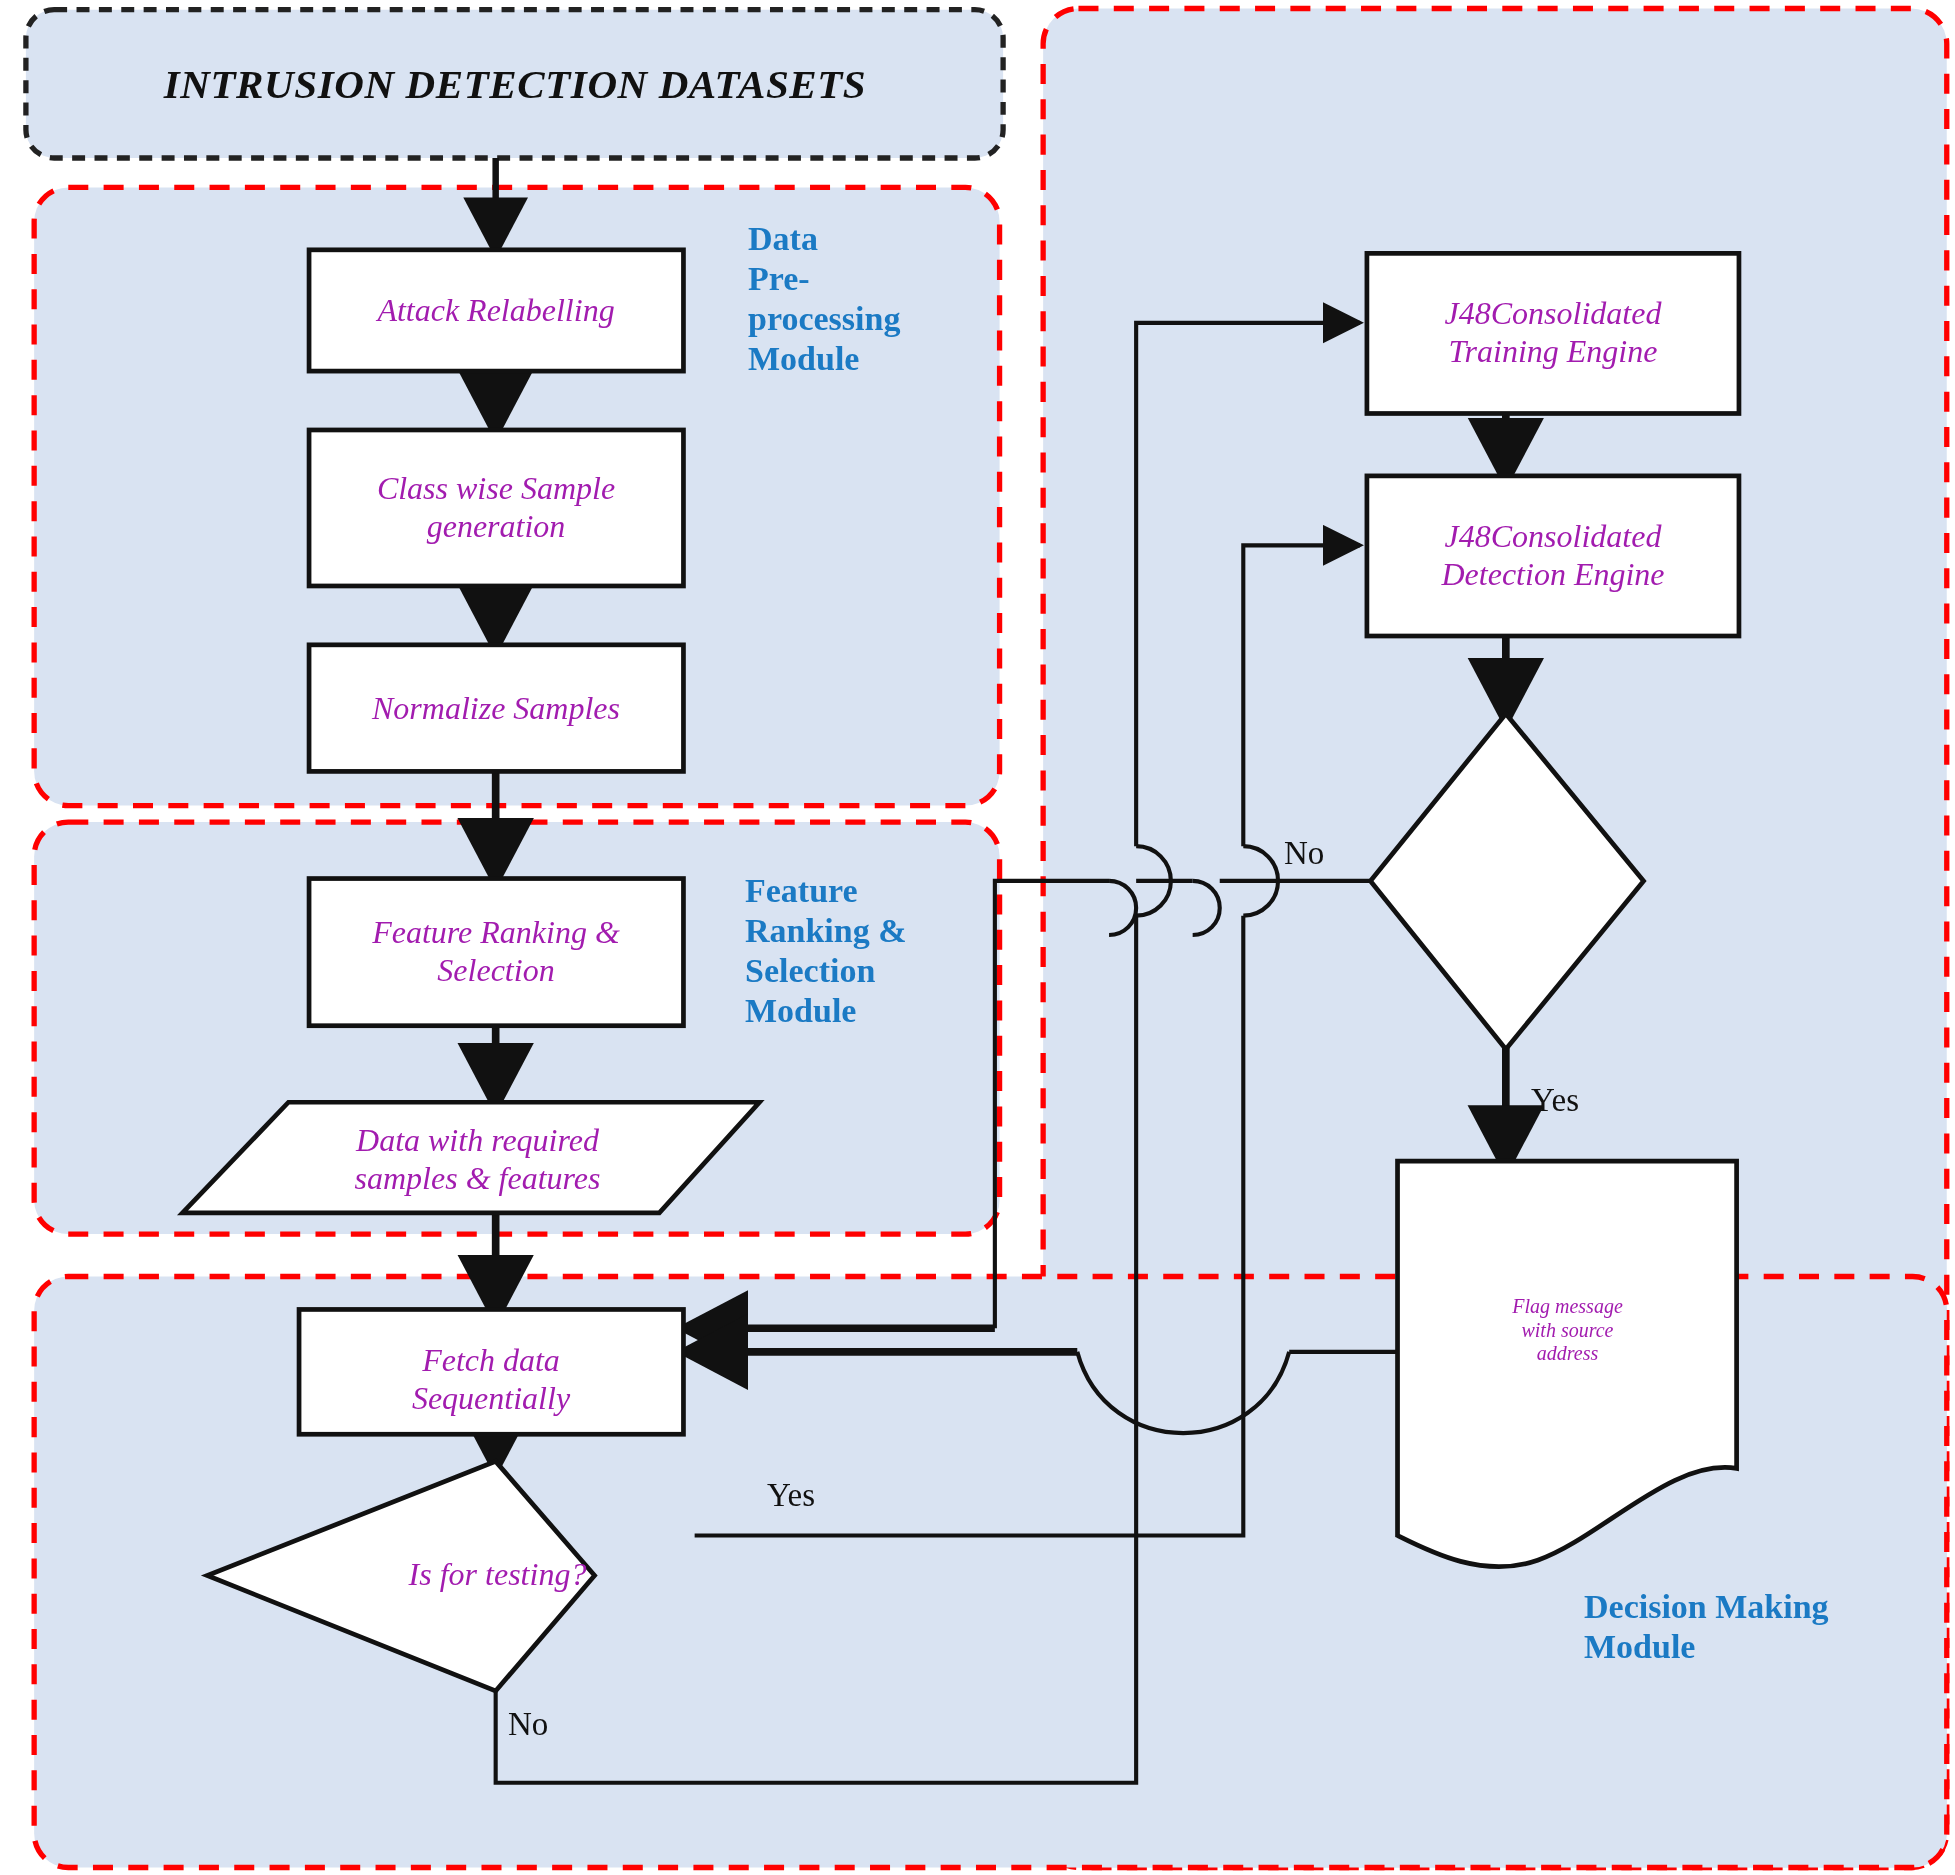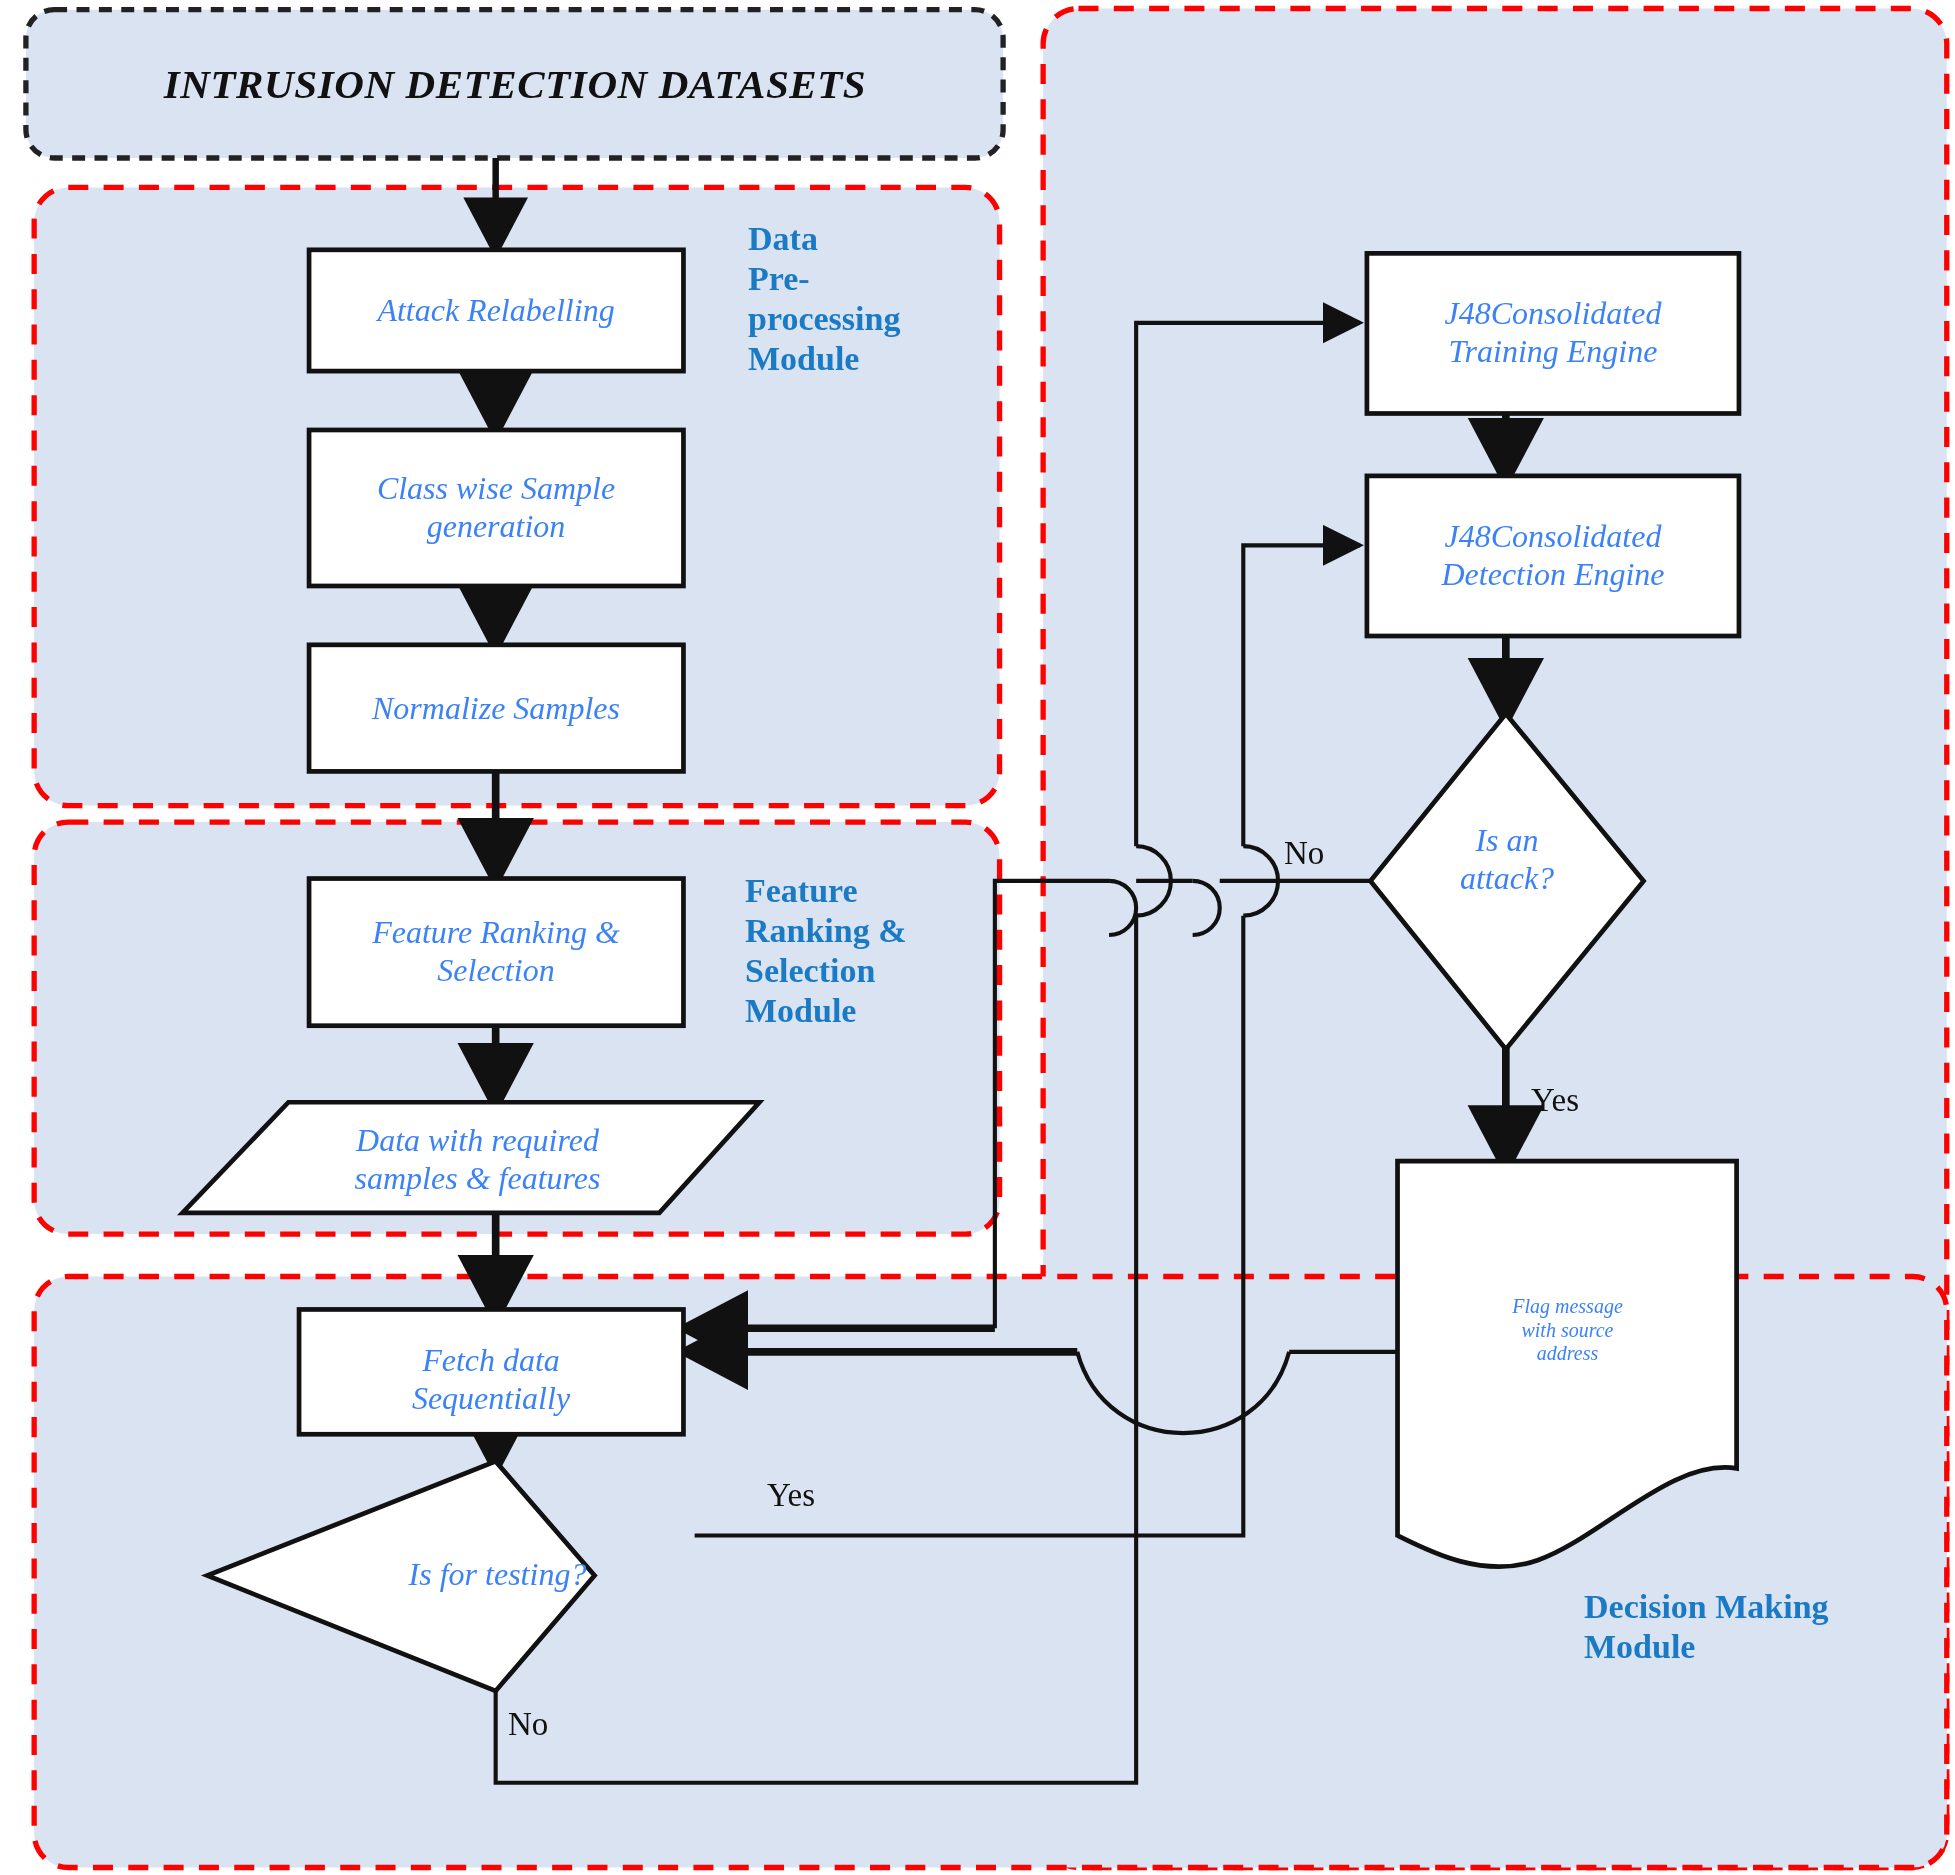--- a/index.html
+++ b/index.html
@@ -6,21 +6,21 @@
   html,body{margin:0;padding:0;background:#ffffff;}
   body{font-family:"Liberation Serif", serif;}
   #stage{position:relative;width:1955px;height:1876px;background:#ffffff;overflow:hidden;padding-left:12px;}
   #stage svg{position:absolute;left:0;top:0;width:1955px;height:1876px;}
   .fc-label{
     position:absolute;
     display:flex;align-items:center;justify-content:center;
     text-align:center;
     font-family:"Liberation Serif", serif;
     font-style:italic;
-    color:#3b82f6;
+    color:#a21caf;
     line-height:1.18;
     pointer-events:none;
     white-space:pre-line;
   }
   .module-label{
     position:absolute;
     font-family:"Liberation Serif", serif;
     font-weight:bold;
     font-style:normal;
     color:#1B7AC4;
@@ -177,22 +177,20 @@
 Sequentially</div>
 
   <div class="fc-label" style="left:306px;top:1531px;width:383px;height:88px;font-size:32px;">Is for testing?</div>
 
   <div class="fc-label" style="left:1367px;top:253px;width:372px;height:160px;font-size:32px;">J48Consolidated
 Training Engine</div>
 
   <div class="fc-label" style="left:1367px;top:476px;width:372px;height:160px;font-size:32px;">J48Consolidated
 Detection Engine</div>
 
-  <div class="fc-label" style="left:1395px;top:801px;width:224px;height:118px;font-size:32px;">Is an
-attack?</div>
 
   <div class="fc-label" style="left:1398px;top:1248px;width:339px;height:165px;font-size:20px;">Flag message
 with source
 address</div>
 
   <div class="edge-label" style="left:1284px;top:835px;font-size:33px;">No</div>
 
   <div class="edge-label" style="left:1531px;top:1082px;font-size:33px;">Yes</div>
 
   <div class="edge-label" style="left:767px;top:1477px;font-size:33px;">Yes</div>

